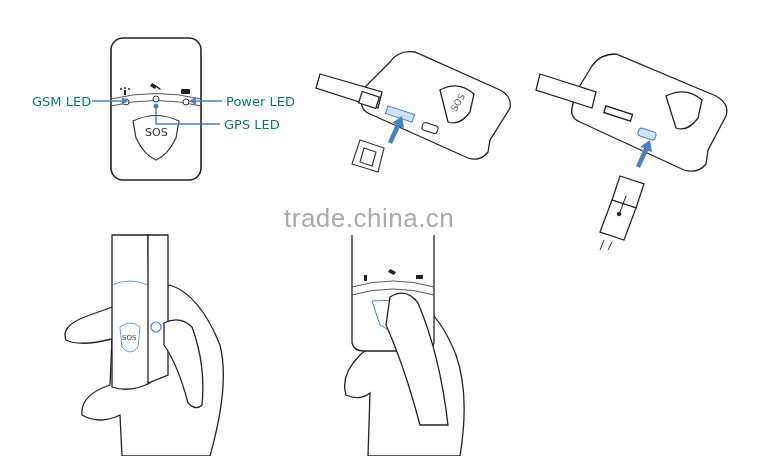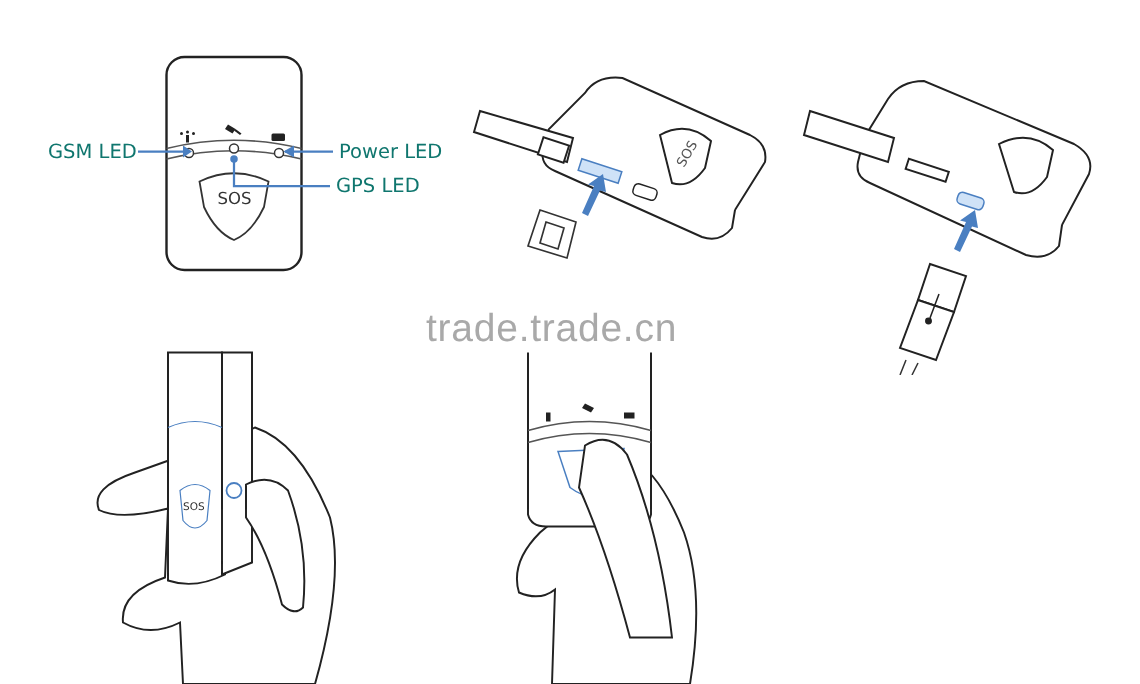--- a/index.html
+++ b/index.html
@@ -116,13 +116,13 @@
     <path d="M32 62 Q73 50 114 62" fill="none" stroke="#555"></path>
     <path d="M32 70 Q73 58 114 70" fill="none" stroke="#555"></path>
     <path d="M52 76 L96 74 L90 100 Q76 112 60 100 Z" fill="#fff" stroke="#4a7fc1" stroke-width="1"></path>
     <path d="M70 72 Q86 62 98 78 Q120 130 128 200 L100 200 Q84 140 66 100 Z" fill="#fff" stroke="#222" stroke-width="1.3"></path>
     <rect x="44" y="50" width="3" height="6" fill="#222"></rect>
     <path d="M70 44 l6 3 l-2 3 l-6 -3z" fill="#222"></path>
     <rect x="96" y="50" width="7" height="4" fill="#222"></rect>
   </svg>
 </div>
 
-<div class="watermark">trade.trade.cn</div>
+<div class="watermark">trade.china.cn</div>
 
 </body></html>

